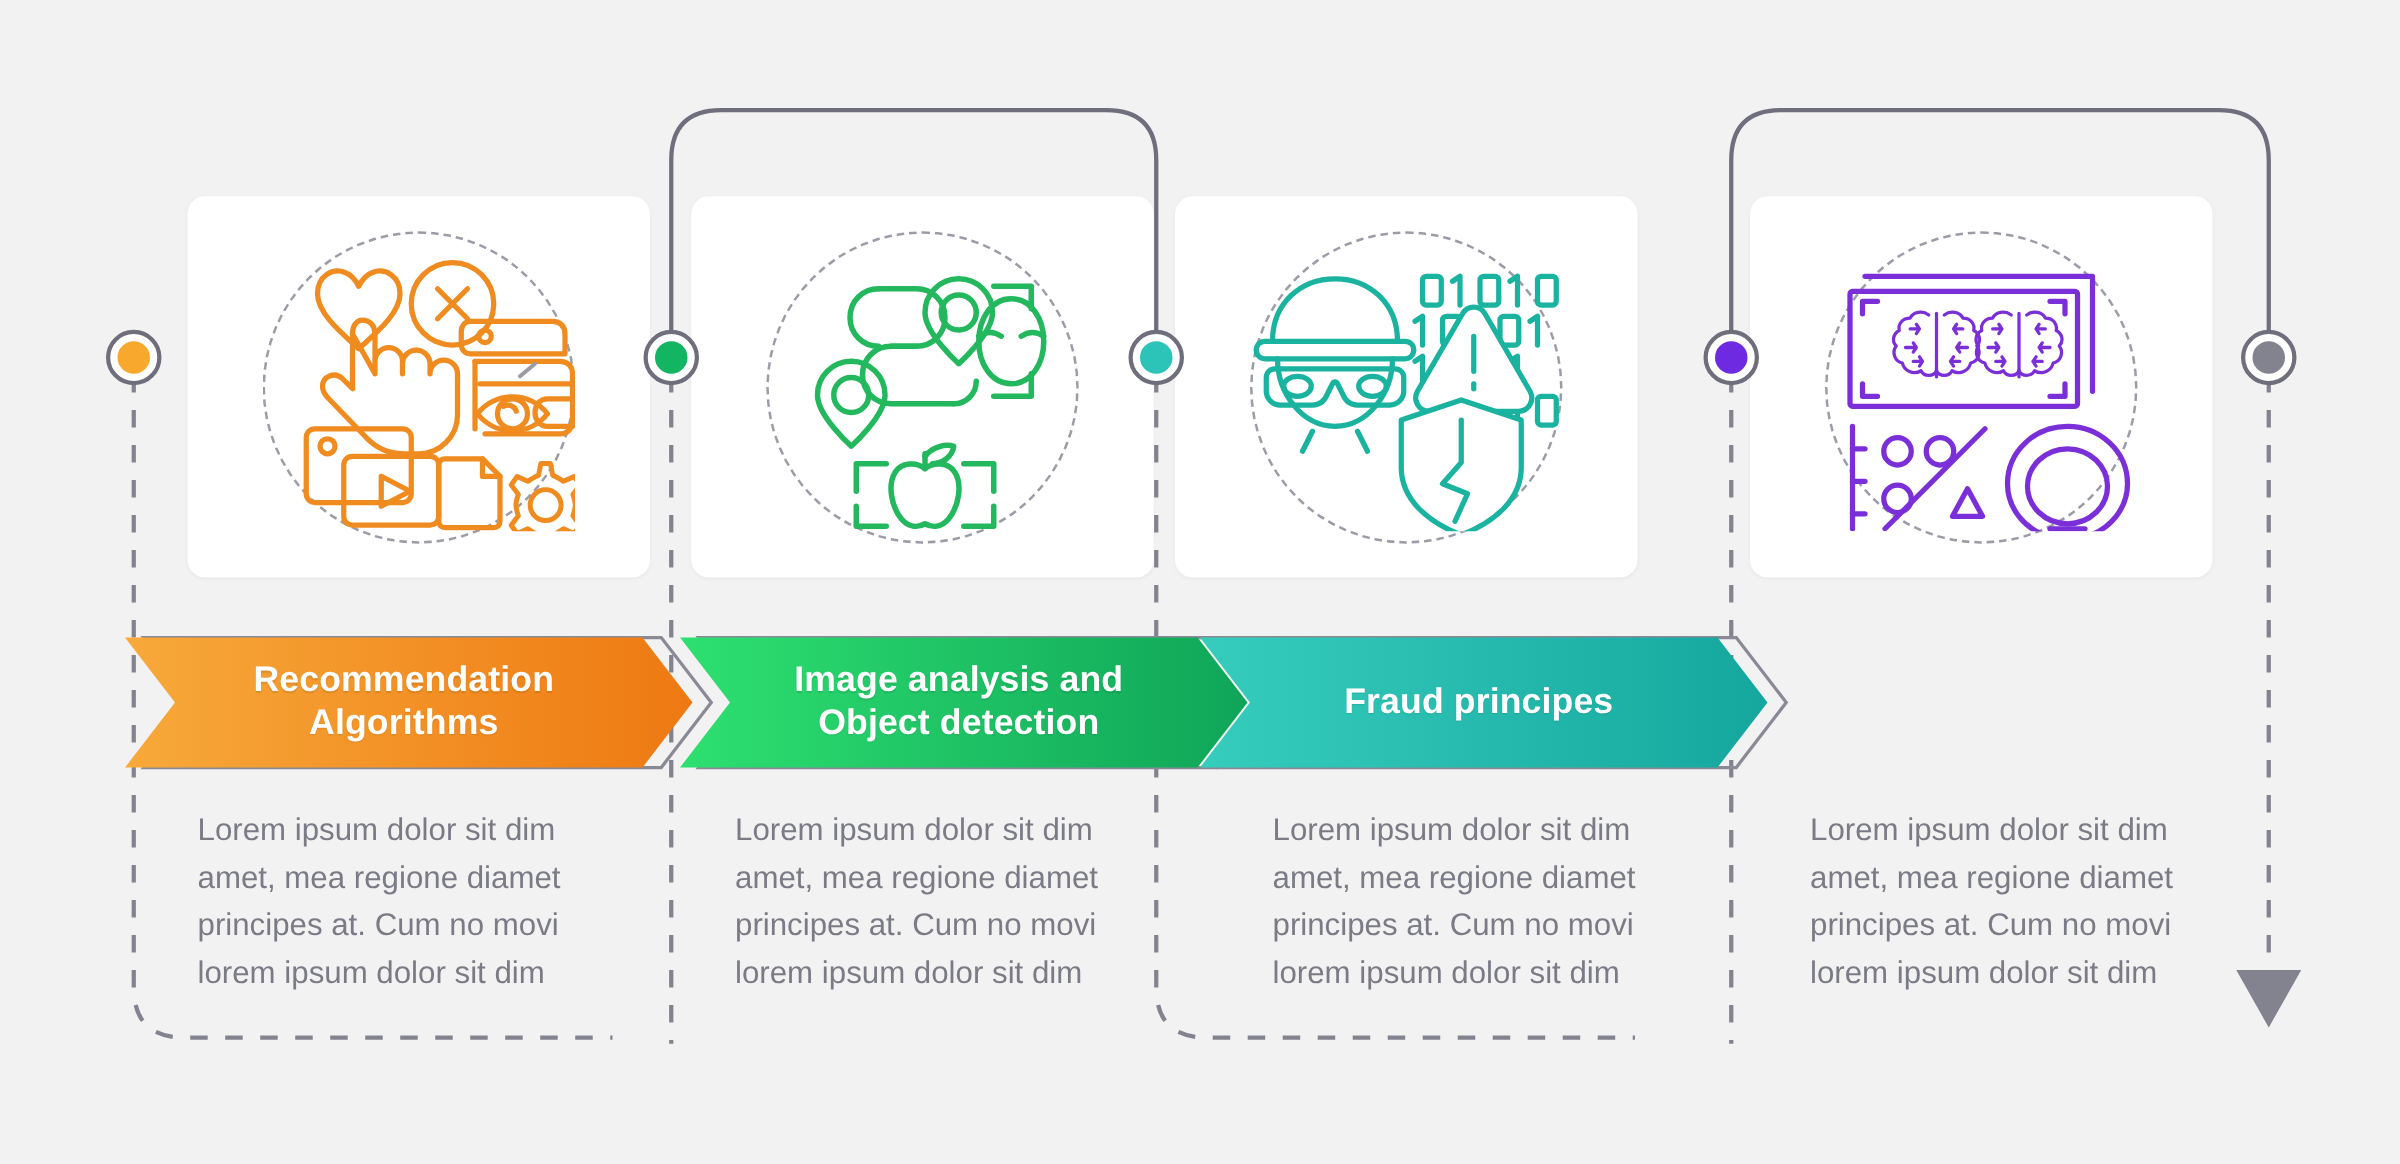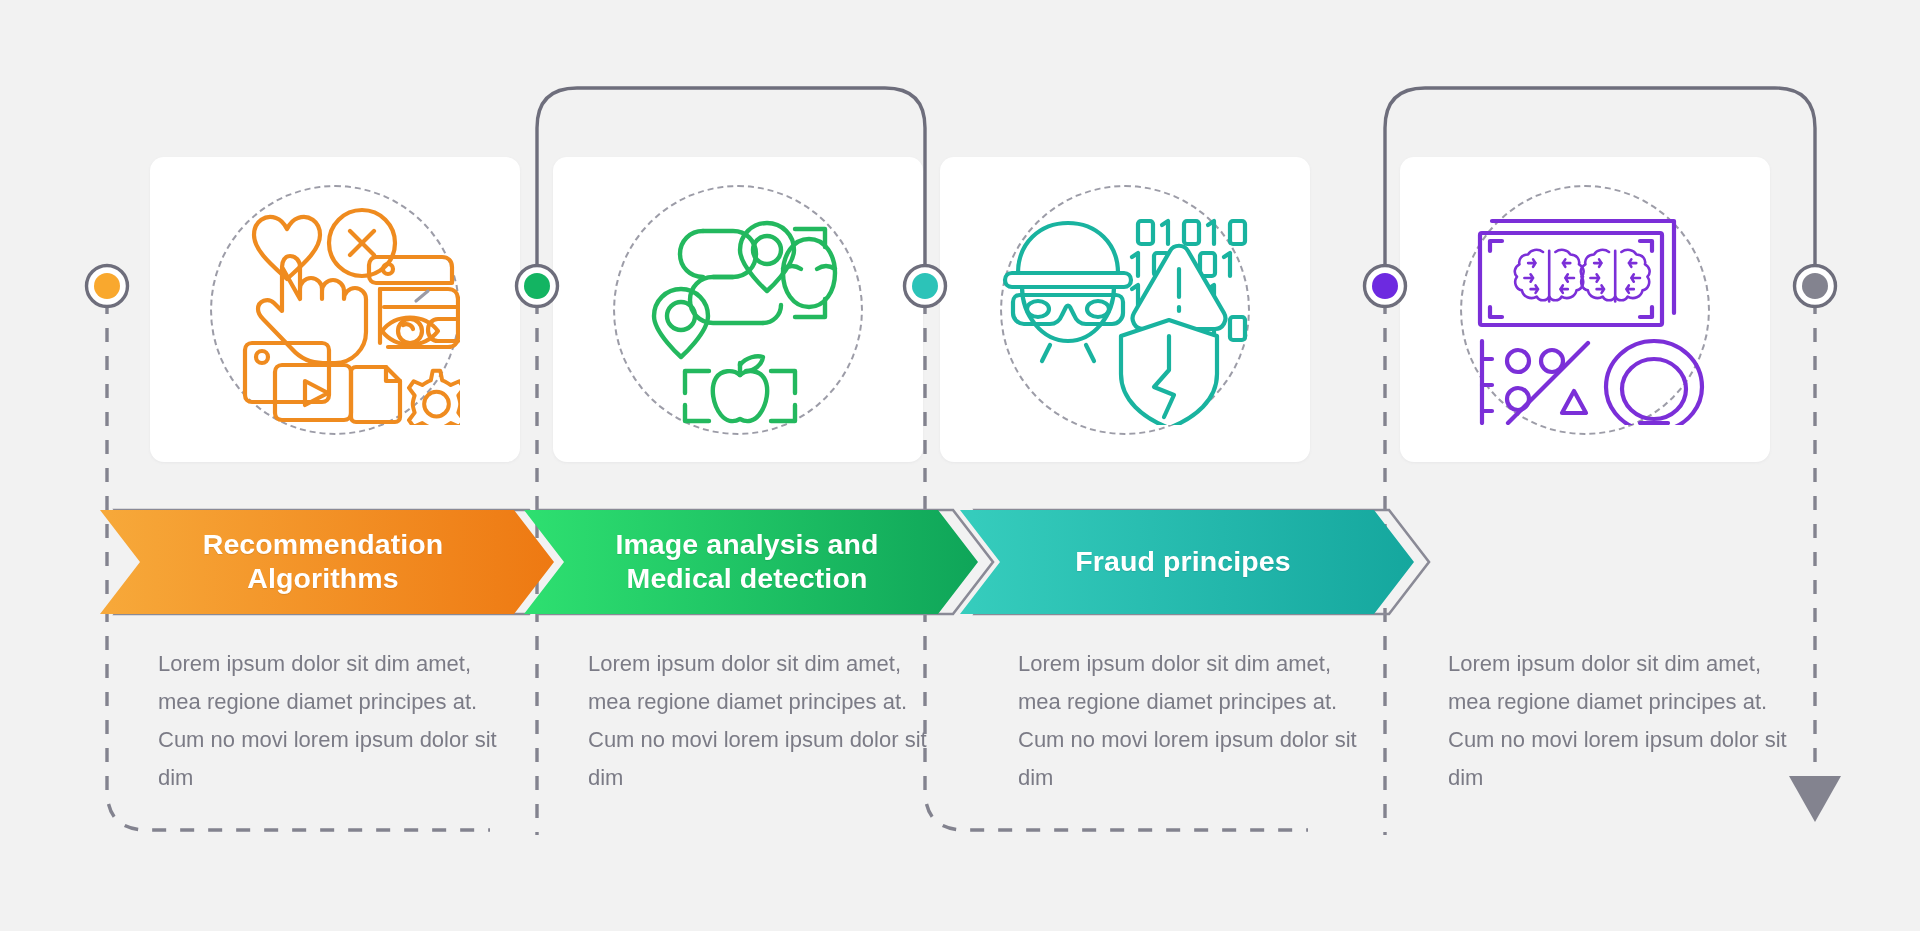--- a/index.html
+++ b/index.html
@@ -92,21 +92,21 @@
     pointer-events: none;
     padding-left: 26px;
     box-sizing: border-box;
     text-shadow: 0 1px 1px rgba(0,0,0,0.10);
   }
 
   
   .desc {
     position: absolute;
     top: 645px;
-    font-size: 22px;
+    font-size: 25px;
     line-height: 38px;
     color: #7b7b86;
     z-index: 4;
     text-align: left;
   }
 
   .dot-svg { position: absolute; z-index: 5; pointer-events: none; }
 </style>
 </head>
 <body>
@@ -352,35 +352,35 @@
       <path d="M0 0 L414 0 L454 52 L414 104 L0 104 L40 52 Z" fill="url(#g1)"></path>
     </svg>
     <div class="banner-label">
       <span>
         <span>Recommendation</span><br>
         <span>Algorithms</span>
       </span>
     </div>
   </div>
 
-  <div class="banner-wrap" style="left:524px; width:420px;">
+  <div class="banner-wrap" style="left:544px; width:420px;">
     <svg class="banner-svg" width="470" height="104" viewBox="0 0 470 104">
       <defs>
         <linearGradient id="g2" x1="0" y1="0" x2="1" y2="0">
           <stop offset="0%" stop-color="#2ee070"></stop>
           <stop offset="100%" stop-color="#0fa559"></stop>
         </linearGradient>
       </defs>
       <path d="M10 0 L424 0 L464 52 L424 104 L10 104 L50 52 Z" fill="none" stroke="#8a8a96" stroke-width="2.6" transform="translate(5,0)"></path>
       <path d="M0 0 L414 0 L454 52 L414 104 L0 104 L40 52 Z" fill="url(#g2)"></path>
     </svg>
     <div class="banner-label">
       <span>
         <span>Image analysis and</span><br>
-        <span>Medical detection</span>
+        <span>Object detection</span>
       </span>
     </div>
   </div>
 
   <div class="banner-wrap" style="left:960px; width:420px;">
     <svg class="banner-svg" width="470" height="104" viewBox="0 0 470 104">
       <defs>
         <linearGradient id="g3" x1="0" y1="0" x2="1" y2="0">
           <stop offset="0%" stop-color="#36cdbd"></stop>
           <stop offset="100%" stop-color="#15a79e"></stop>

